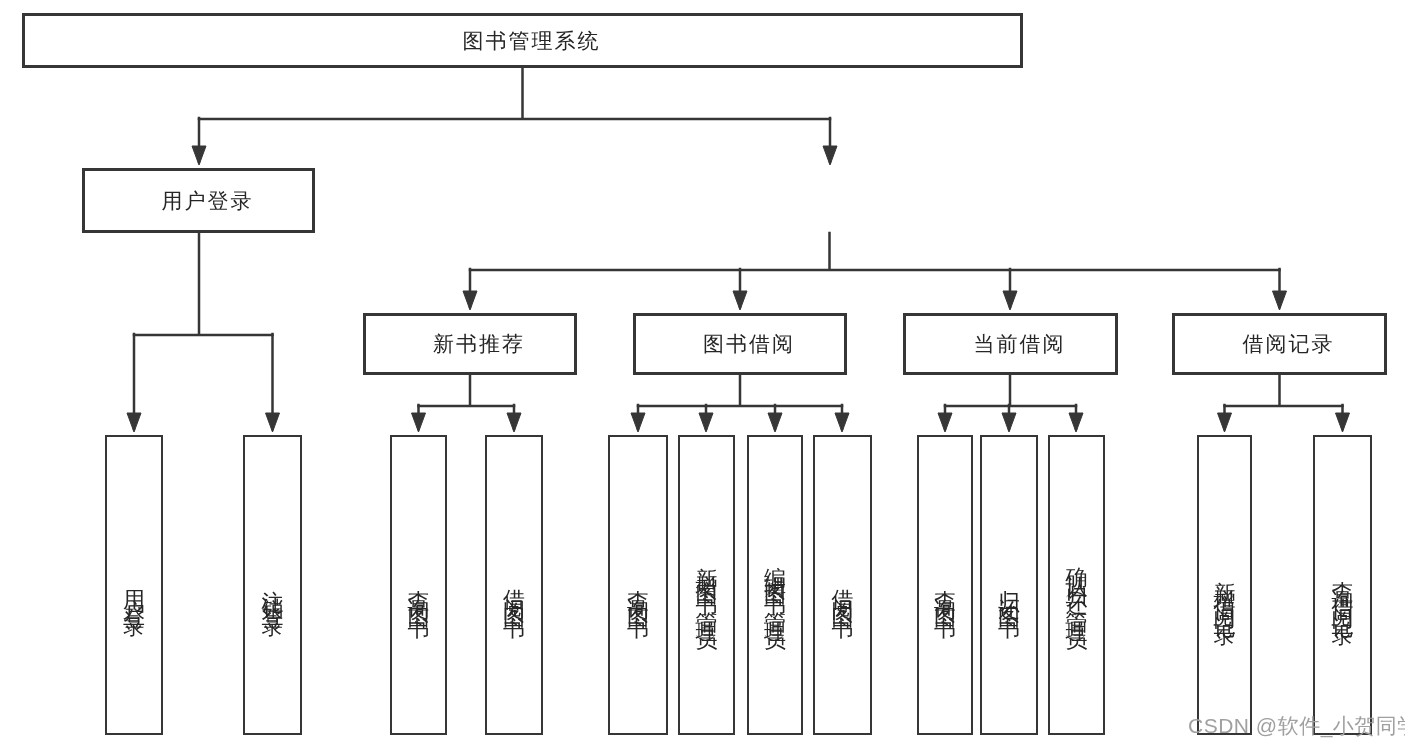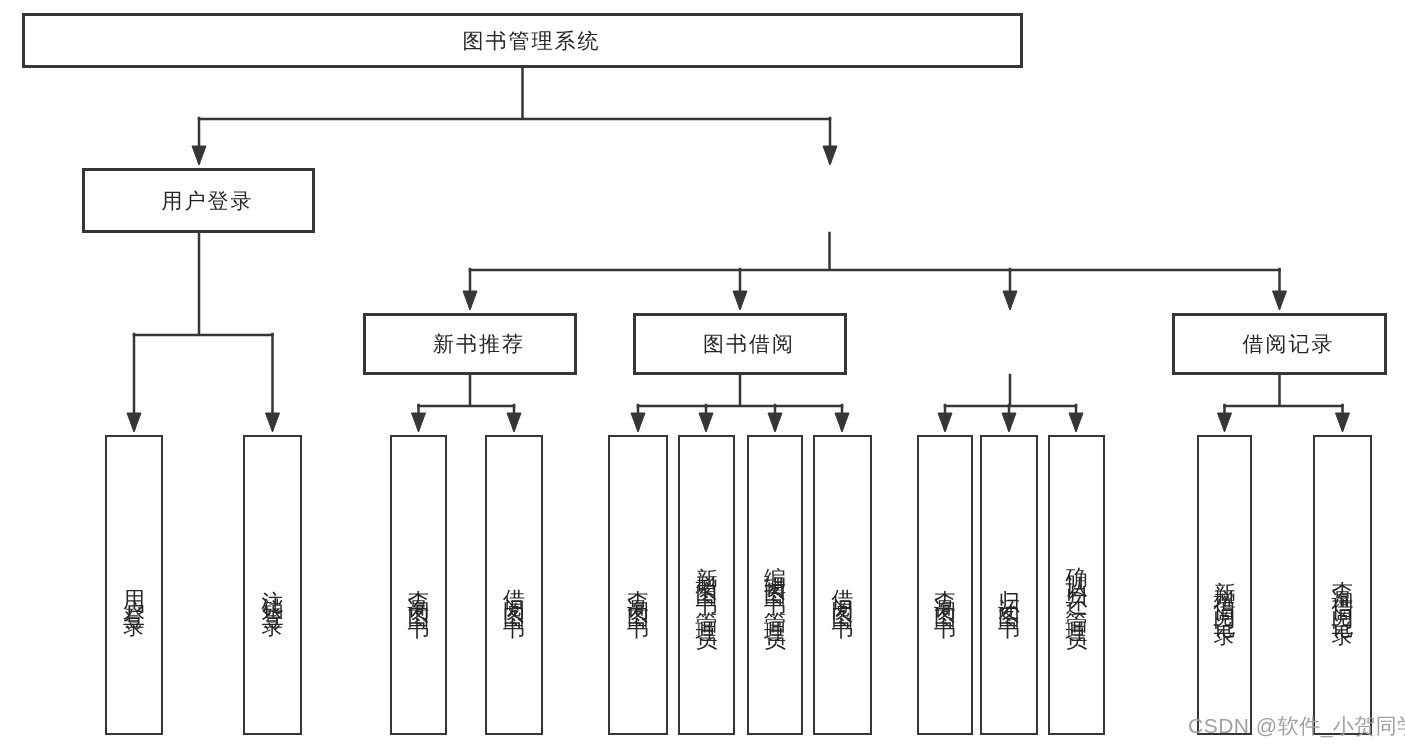--- a/index.html
+++ b/index.html
@@ -101,20 +101,21 @@
       <path d="M1342.5,405 V429" marker-end="url(#arrow)"></path>
     </g>
   </svg>
 
   <div class="node hbox" style="left:22px;top:13px;width:1001px;height:55px">图书管理系统</div>
 
   <div class="node hbox" style="left:82px;top:168px;width:233px;height:65px">用户登录</div>
 
   <div class="node hbox" style="left:363px;top:313px;width:214px;height:62px">新书推荐</div>
   <div class="node hbox" style="left:633px;top:313px;width:214px;height:62px">图书借阅</div>
+  <div class="node hbox" style="left:903px;top:313px;width:215px;height:62px">当前借阅</div>
   <div class="node hbox" style="left:1172px;top:313px;width:215px;height:62px">借阅记录</div>
 
   <div class="node vbox" style="left:105px;top:435px;width:58px;height:300px">用户登录</div>
   <div class="node vbox" style="left:243px;top:435px;width:59px;height:300px">注销登录</div>
 
   <div class="node vbox" style="left:390px;top:435px;width:57px;height:300px">查询图书</div>
   <div class="node vbox" style="left:485px;top:435px;width:58px;height:300px">借阅图书</div>
 
   <div class="node vbox" style="left:608px;top:435px;width:60px;height:300px">查询图书</div>
   <div class="node vbox" style="left:678px;top:435px;width:57px;height:300px">新增图书（管理员）</div>

